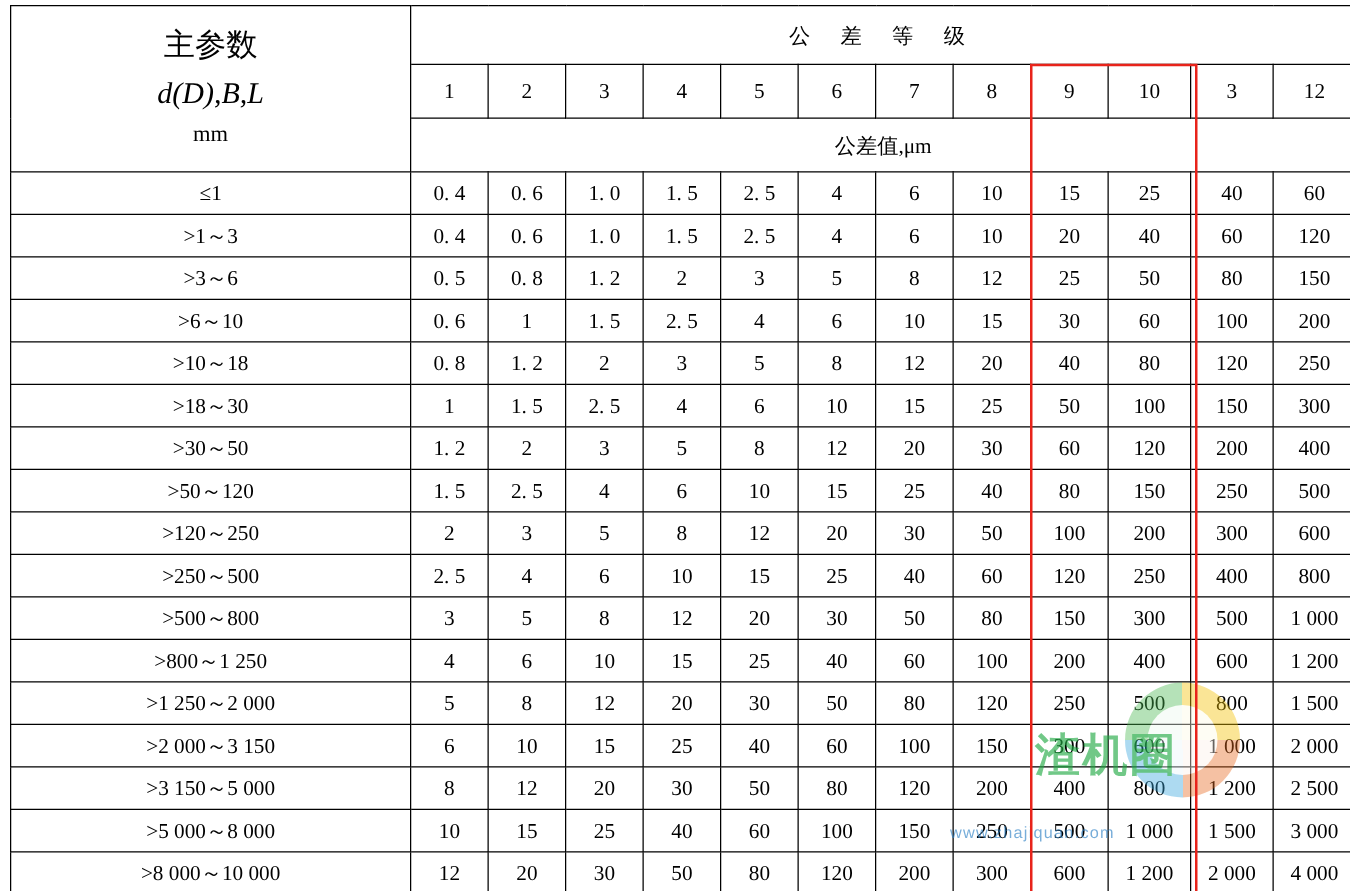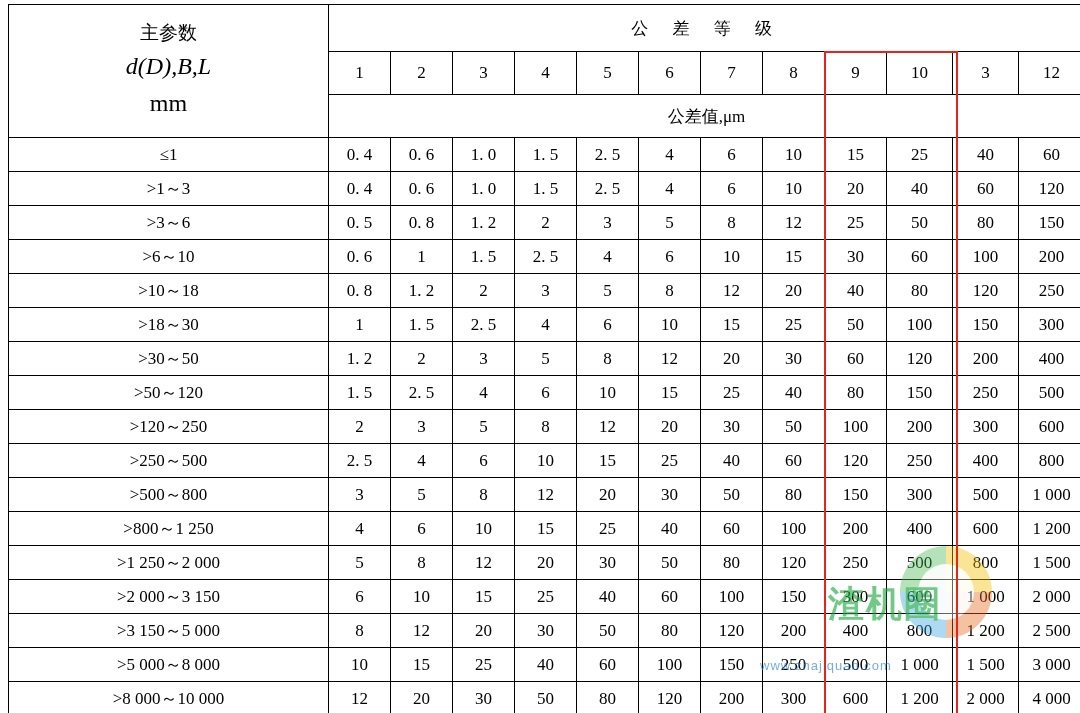--- a/index.html
+++ b/index.html
@@ -50,23 +50,23 @@
 
   .col-main { width: 320px; }
   .col-g    { width: 62px; }
   .col-g-w  { width: 66px; }
 
   .hdr-main {
     font-size: 18px;
     line-height: 1.55;
     padding: 6px 0 8px 0 !important;
   }
-  .hdr-main .l1 { font-size: 19px; }
+  .hdr-main .l1 { font-size: 25px; }
   .hdr-main .l2 { font-size: 24px; font-style: italic; }
-  .hdr-main .l3 { font-size: 24px; }
+  .hdr-main .l3 { font-size: 18px; }
 
   .hdr-grade {
     font-size: 19px;
     letter-spacing: 10px;
     height: 46px;
   }
   .hdr-num {
     font-size: 18px;
     height: 42px;
   }

